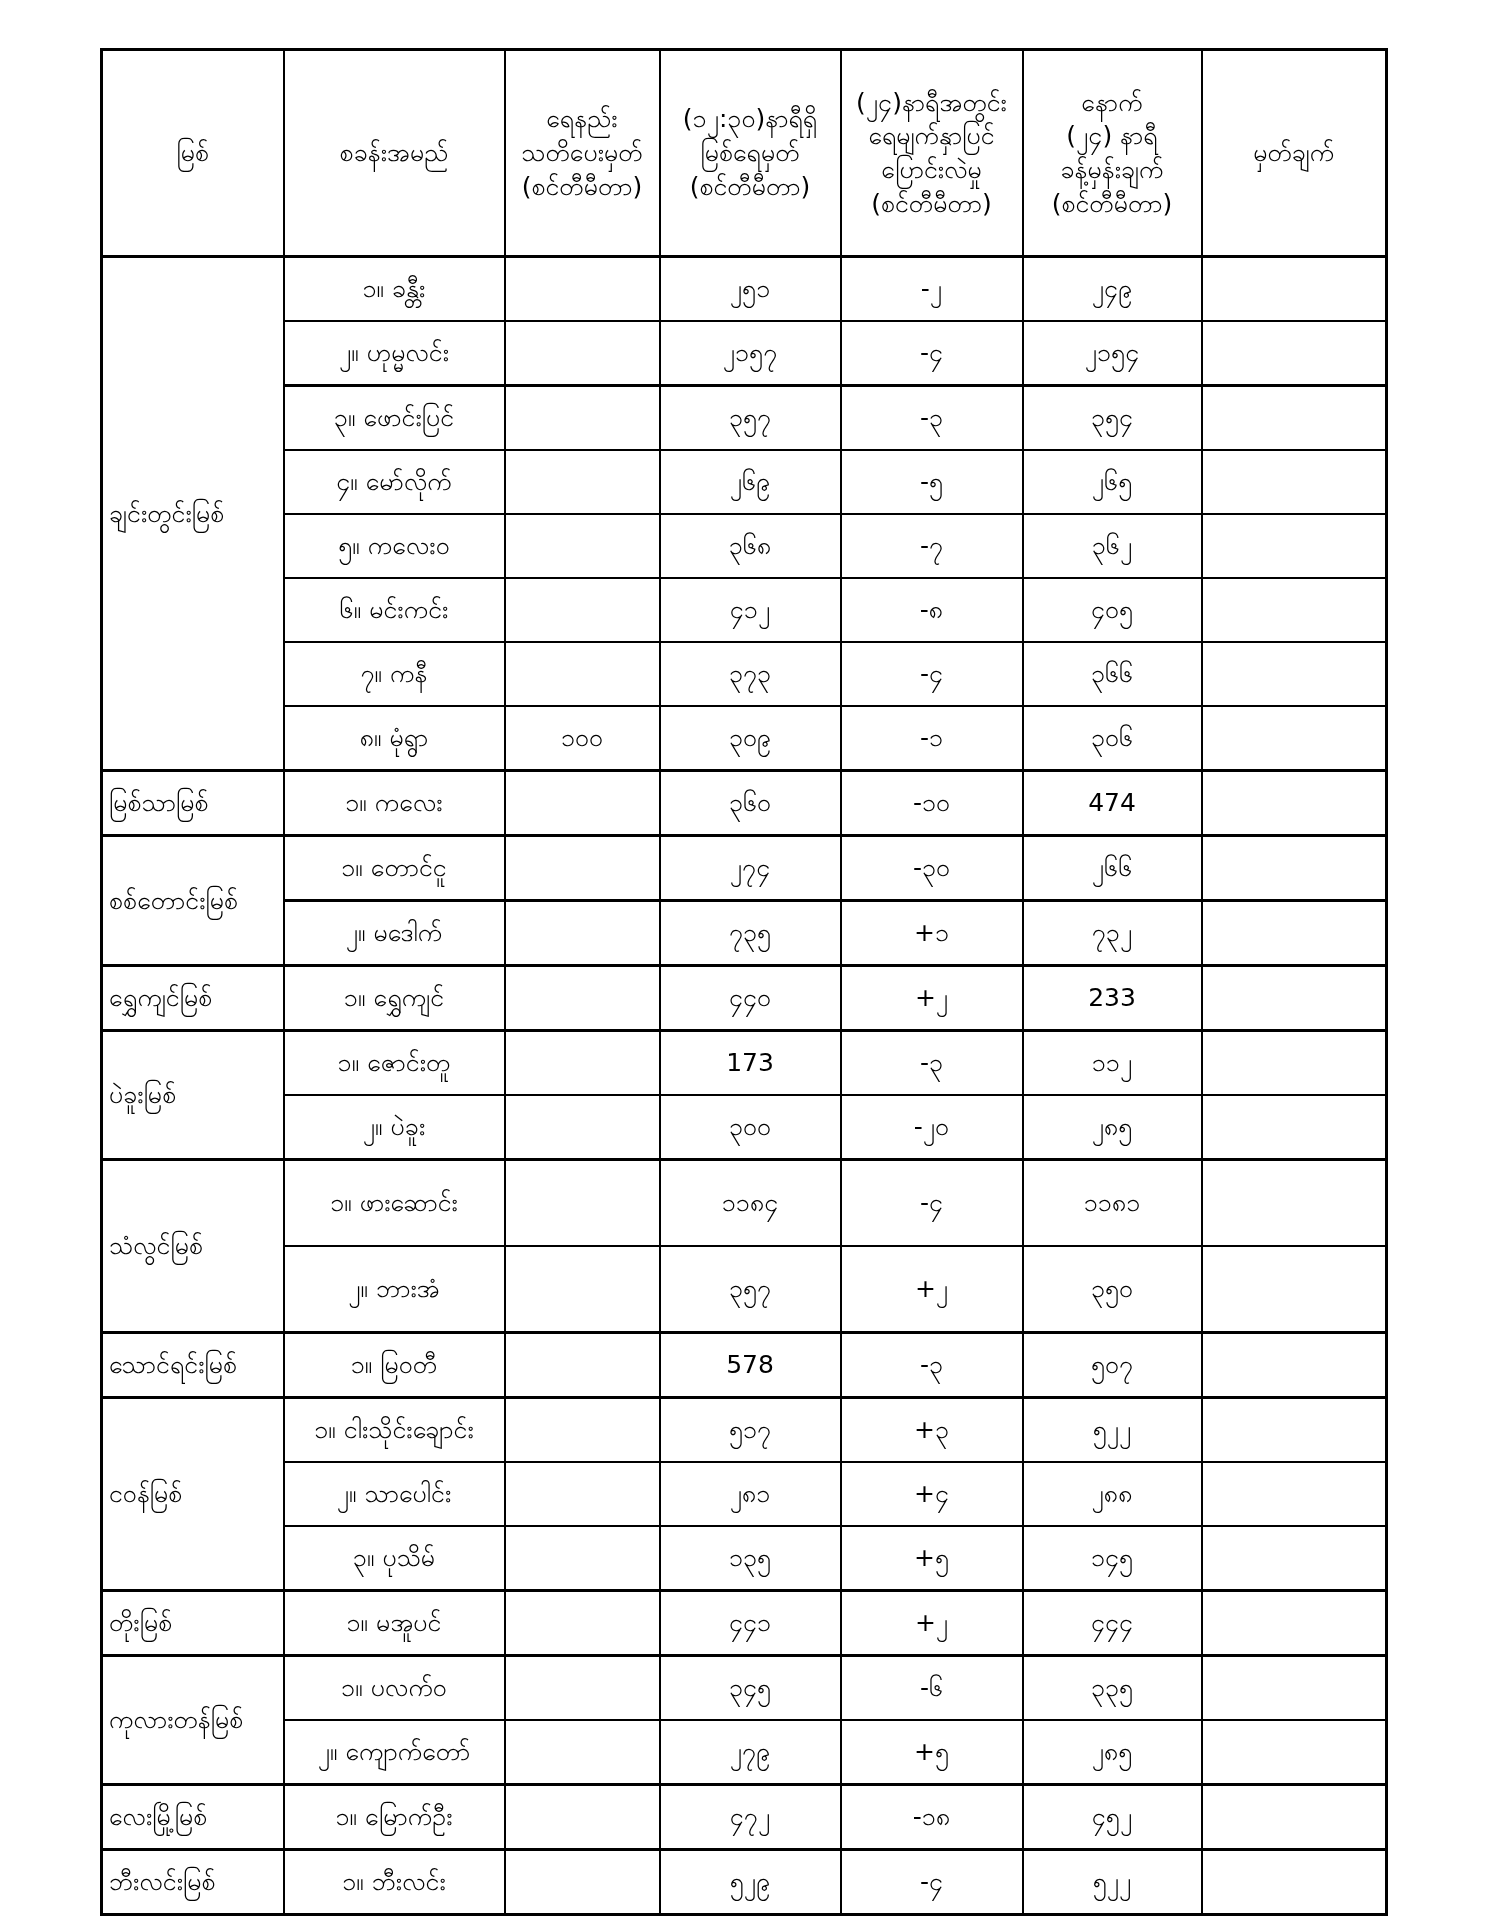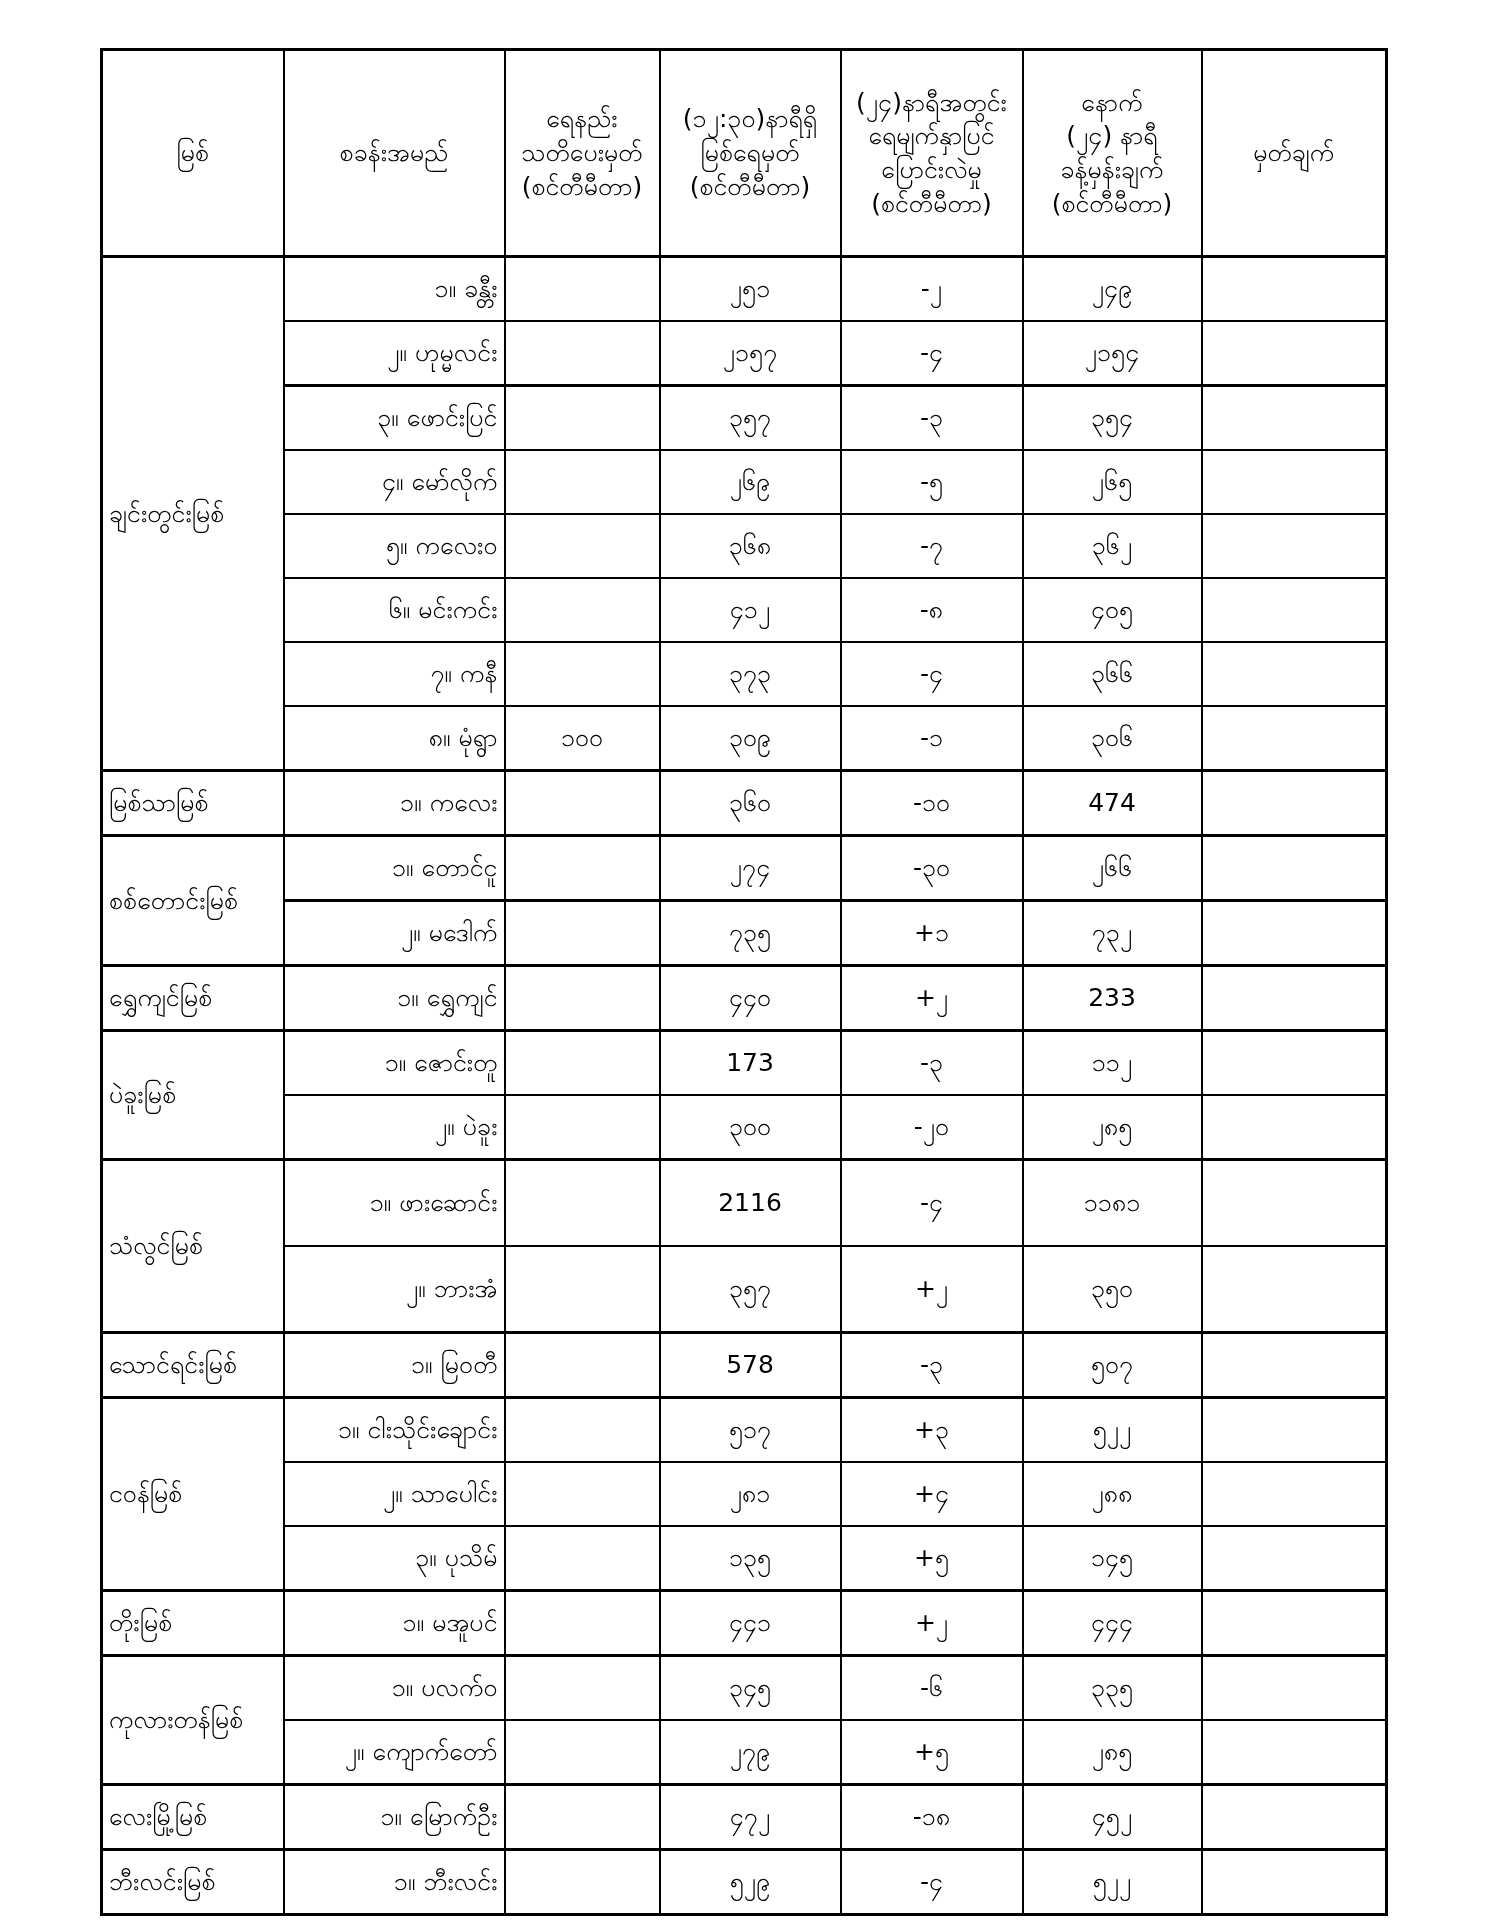--- a/index.html
+++ b/index.html
@@ -43,21 +43,21 @@
     font-size: 24px;
   }
   tbody td { height: 58px; }
   tr.tall td { height: 80px; }
   td.river-cell {
     text-align: left;
     vertical-align: middle;
     font-size: 26px;
   }
   td.station-cell {
-    text-align: right;
+    text-align: center;
     vertical-align: middle;
     padding-left: 8px;
     font-size: 25px;
     white-space: nowrap;
   }
   td.warning-cell,
   td.level-cell,
   td.change-cell,
   td.forecast-cell {
     text-align: center;
@@ -218,21 +218,21 @@
           <td class="warning-cell"></td>
           <td class="level-cell">၃၀၀</td>
           <td class="change-cell">-၂၀</td>
           <td class="forecast-cell">၂၈၅</td>
           <td class="remark-cell"></td>
         </tr>
         <tr class="group-start tall">
           <td class="river-cell" rowspan="2">သံလွင်မြစ်</td>
           <td class="station-cell">၁။ ဖားဆောင်း</td>
           <td class="warning-cell"></td>
-          <td class="level-cell">2116</td>
+          <td class="level-cell">၁၁၈၄</td>
           <td class="change-cell">-၄</td>
           <td class="forecast-cell">၁၁၈၁</td>
           <td class="remark-cell"></td>
         </tr>
         <tr class="tall">
           <td class="station-cell">၂။ ဘားအံ</td>
           <td class="warning-cell"></td>
           <td class="level-cell">၃၅၇</td>
           <td class="change-cell">+၂</td>
           <td class="forecast-cell">၃၅၀</td>

